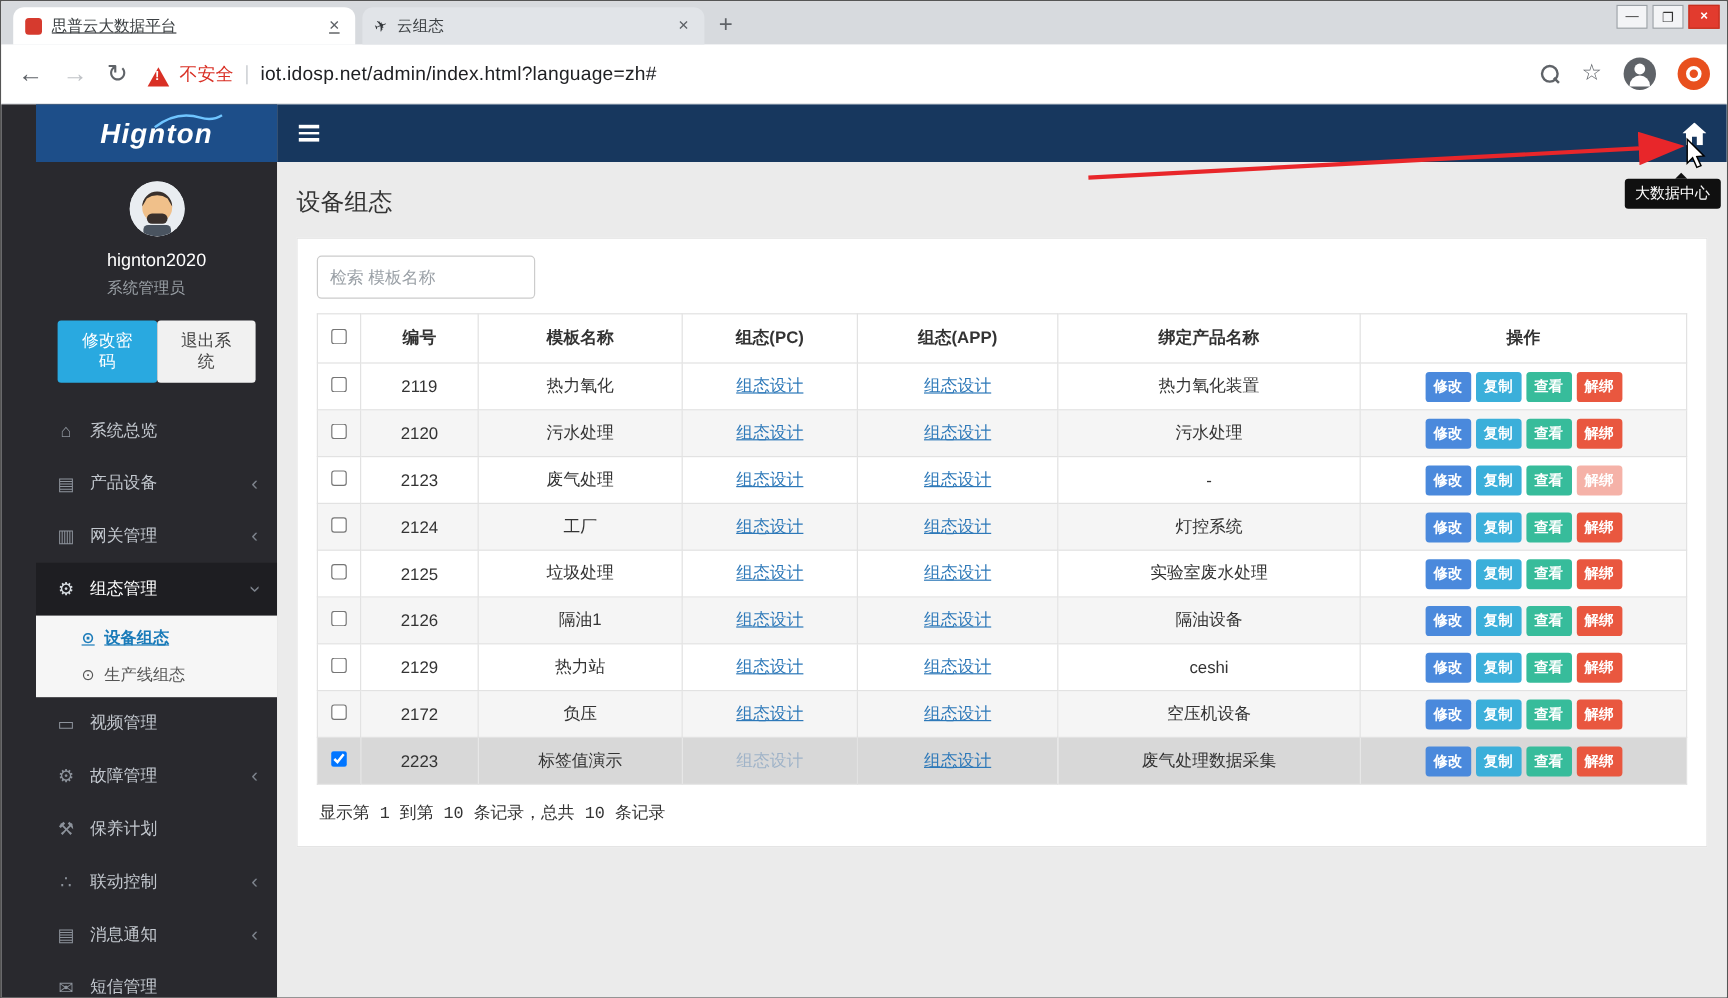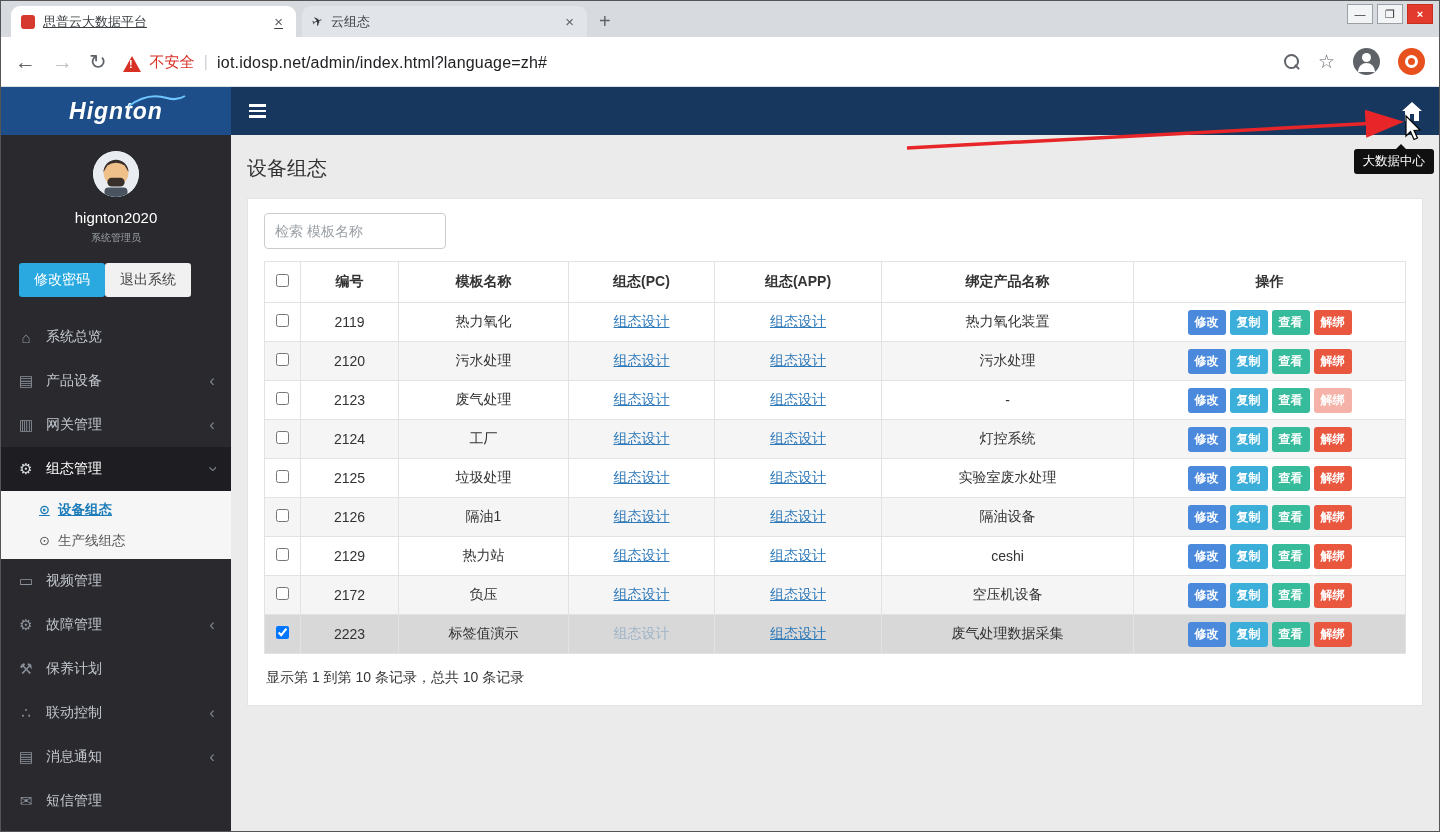--- a/index.html
+++ b/index.html
@@ -35,27 +35,27 @@
   .mag::after { content: ""; position: absolute; width: 6px; height: 2px; background: #5f6368; transform: rotate(45deg); left: 10px; top: 12px; }
   .star { font-size: 19px; color: #5f6368; cursor: pointer; }
   .avatar-ic { width: 27px; height: 27px; border-radius: 50%; background: #5f6368; position: relative; cursor: pointer; }
   .avatar-ic::before { content: ""; position: absolute; width: 9px; height: 9px; border-radius: 50%; background: #fff; left: 9px; top: 5px; }
   .avatar-ic::after { content: ""; position: absolute; width: 17px; height: 9px; border-radius: 9px 9px 0 0; background: #fff; left: 5px; top: 15px; }
   .orange-ic { width: 27px; height: 27px; border-radius: 50%; background: #e8501e; position: relative; cursor: pointer; }
   .orange-ic::before { content: ""; position: absolute; inset: 7px; border: 3px solid #fff; border-radius: 50%; }
 
   
   .app { display: flex; height: 746px; }
-  .sidebar { width: 230px; background: #29292e; color: #b9bec5; display: flex; flex-direction: column; flex: none; }
+  .sidebar { width: 230px; background: #29292e; color: #b9bec5; display: flex; flex-direction: column; flex: none; padding-left: 29px; }
   .logo { height: 48px; background: #1d4e89; color: #fff; display: flex; align-items: center; justify-content: center; font-size: 23px; font-weight: bold; font-style: italic; letter-spacing: 1px; position: relative; }
   .logo svg { position: absolute; right: 44px; top: 5px; }
   .userbox { display: flex; align-items: center; gap: 12px; padding: 16px 16px 8px; flex-direction: column; }
   .uavatar { width: 46px; height: 46px; border-radius: 50%; overflow: hidden; flex: none; background: #e9eef2; }
   .uname { color: #fff; font-size: 15px; }
-  .urole { color: #9aa0a6; font-size: 10px; margin-top: 5px; text-align: center; }
+  .urole { color: #9aa0a6; font-size: 13px; margin-top: 5px; }
   .ubtns { display: flex; padding: 10px 18px 18px; }
   .btn-pwd { background: #29a9e0; color: #fff; border: none; border-radius: 3px; padding: 8px 15px; font-size: 14px; cursor: pointer; }
   .btn-out { background: #f1f1f1; color: #444; border: none; border-radius: 3px; padding: 8px 15px; font-size: 14px; cursor: pointer; }
   .menu { flex: 1; overflow: hidden; font-size: 14px; }
   .menu-item { height: 44px; display: flex; align-items: center; gap: 11px; padding: 0 16px; cursor: pointer; color: #c3c8cf; }
   .menu-item.active { background: #1e1e22; color: #fff; }
   .mi-icon { width: 18px; text-align: center; color: #8d939c; font-size: 15px; }
   .menu-item.active .mi-icon { color: #d8dde2; }
   .mi-chev { margin-left: auto; color: #7d838c; font-size: 17px; }
   .mi-chev.down { transform: rotate(-90deg); }
@@ -87,21 +87,21 @@
   tbody tr:nth-child(even) { background: #f5f5f5; }
   tbody tr.selected { background: #d8d8d8; }
   .link { color: #2e79b9; text-decoration: underline; cursor: pointer; }
   .link.disabled { color: #9fb3c8; text-decoration: none; }
   .act-btn { border: none; color: #fff; font-size: 12px; font-weight: bold; padding: 4px 7px; border-radius: 3px; margin: 0 2px; cursor: pointer; }
   .act-edit { background: #4a89dc; }
   .act-copy { background: #3bafda; }
   .act-view { background: #37bc9b; }
   .act-unbind { background: #e9573f; }
   .act-btn.faded { opacity: 0.45; }
-  .records { padding: 15px 2px 10px; font-size: 14px; color: #333; text-align: left; }
+  .records { padding: 15px 2px 10px; font-size: 14px; color: #333; text-align: left; font-family: Liberation Mono, monospace; }
 
   
   .overlay { position: absolute; left: 0; top: 0; pointer-events: none; z-index: 40; }
   .tooltip { position: absolute; right: 5px; top: 148px; background: #101010; color: #fff; font-size: 12.5px; padding: 4px 9px; border-radius: 3px; z-index: 45; }
   .tooltip::before { content: ""; position: absolute; top: -5px; right: 28px; border-left: 5px solid transparent; border-right: 5px solid transparent; border-bottom: 5px solid #101010; }
 </style>
 </head>
 <body>
 
 <div class="screen">

